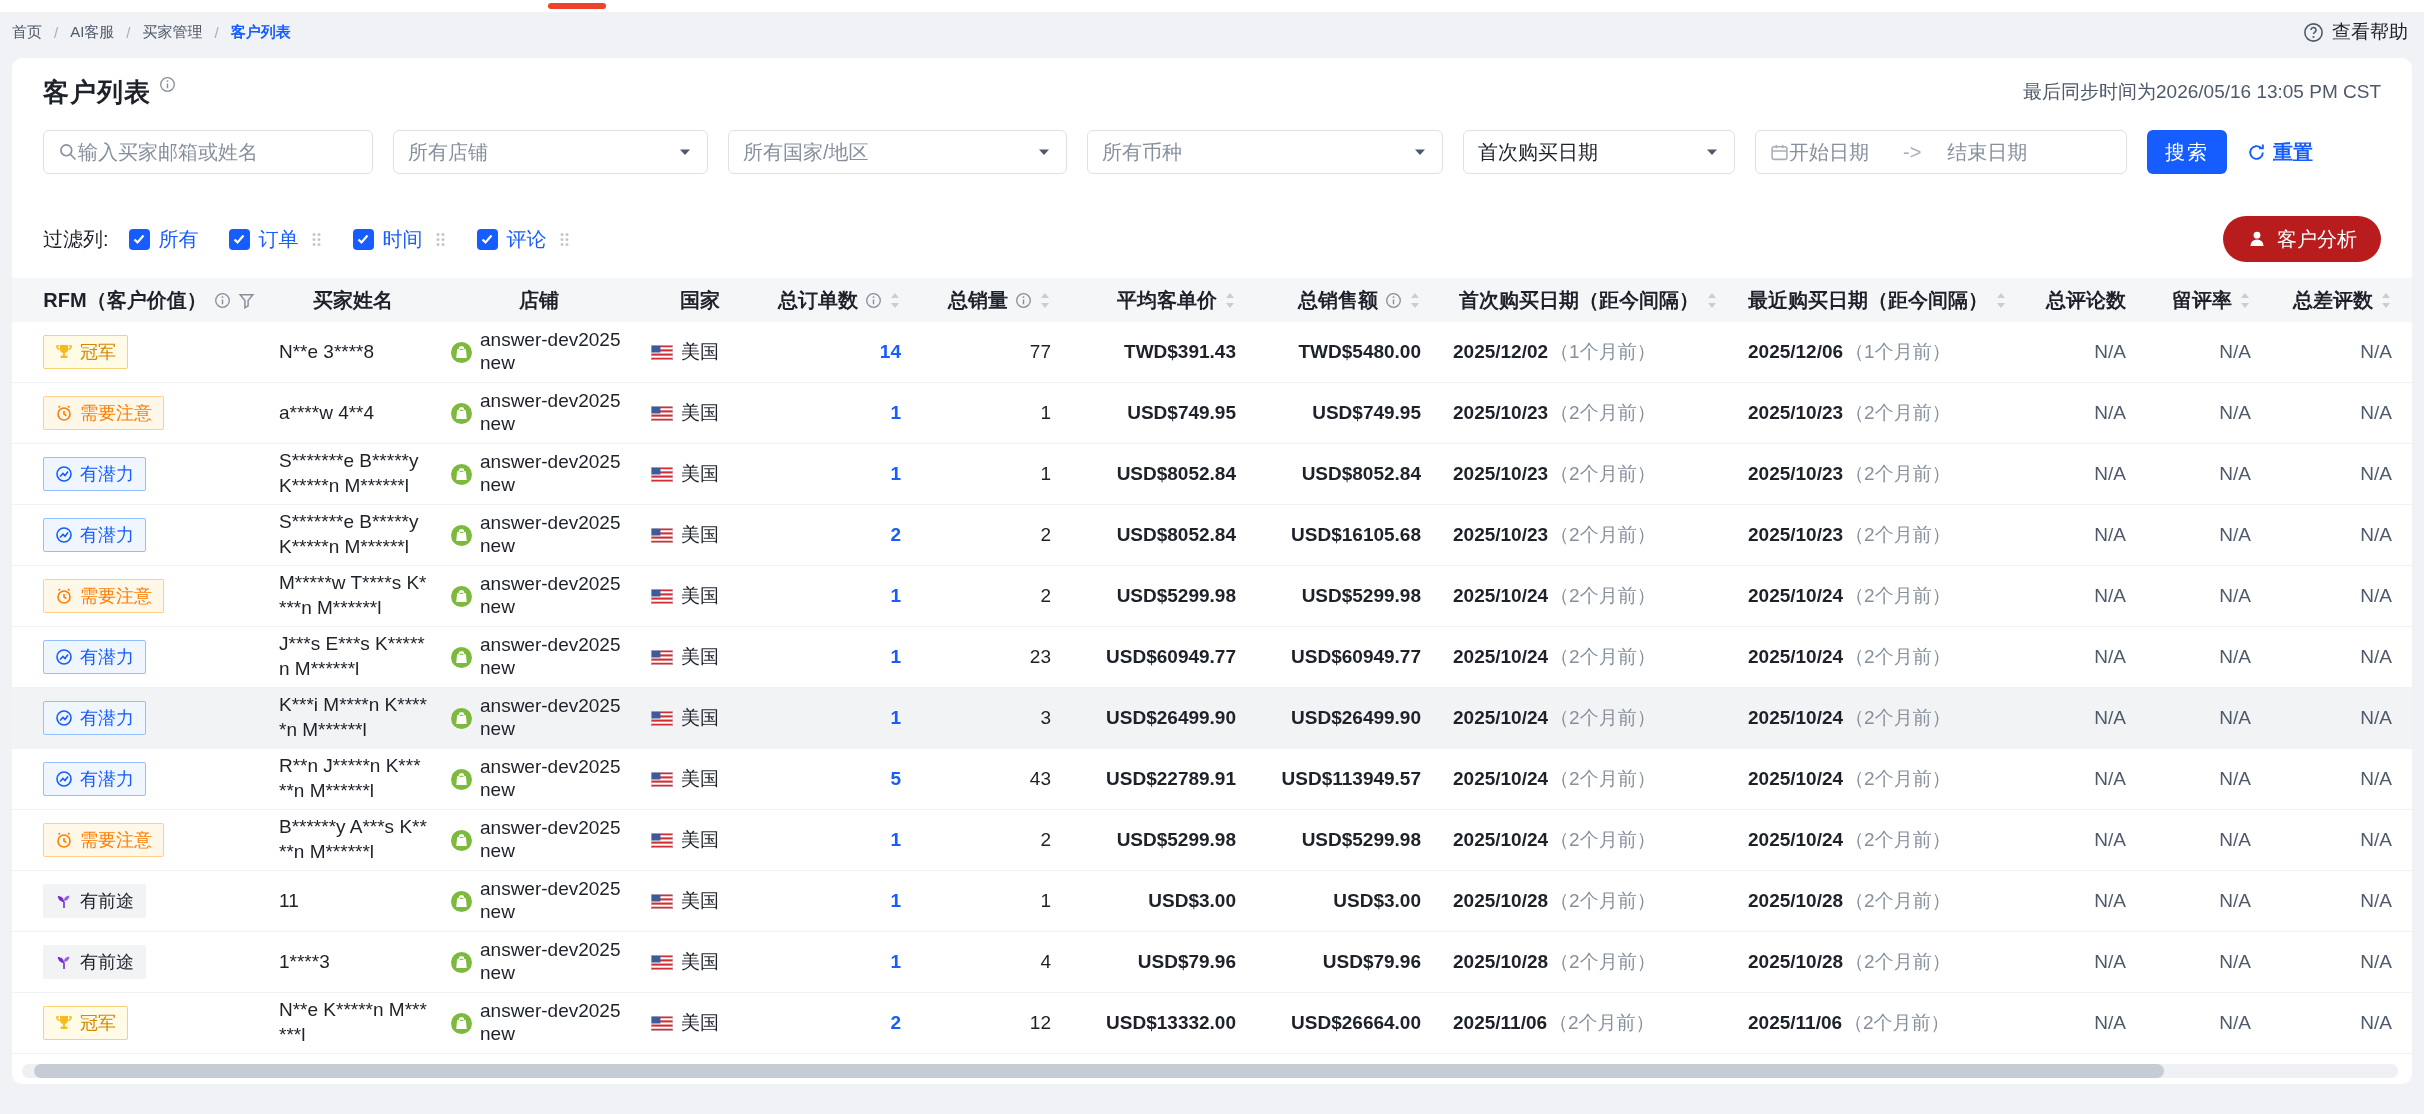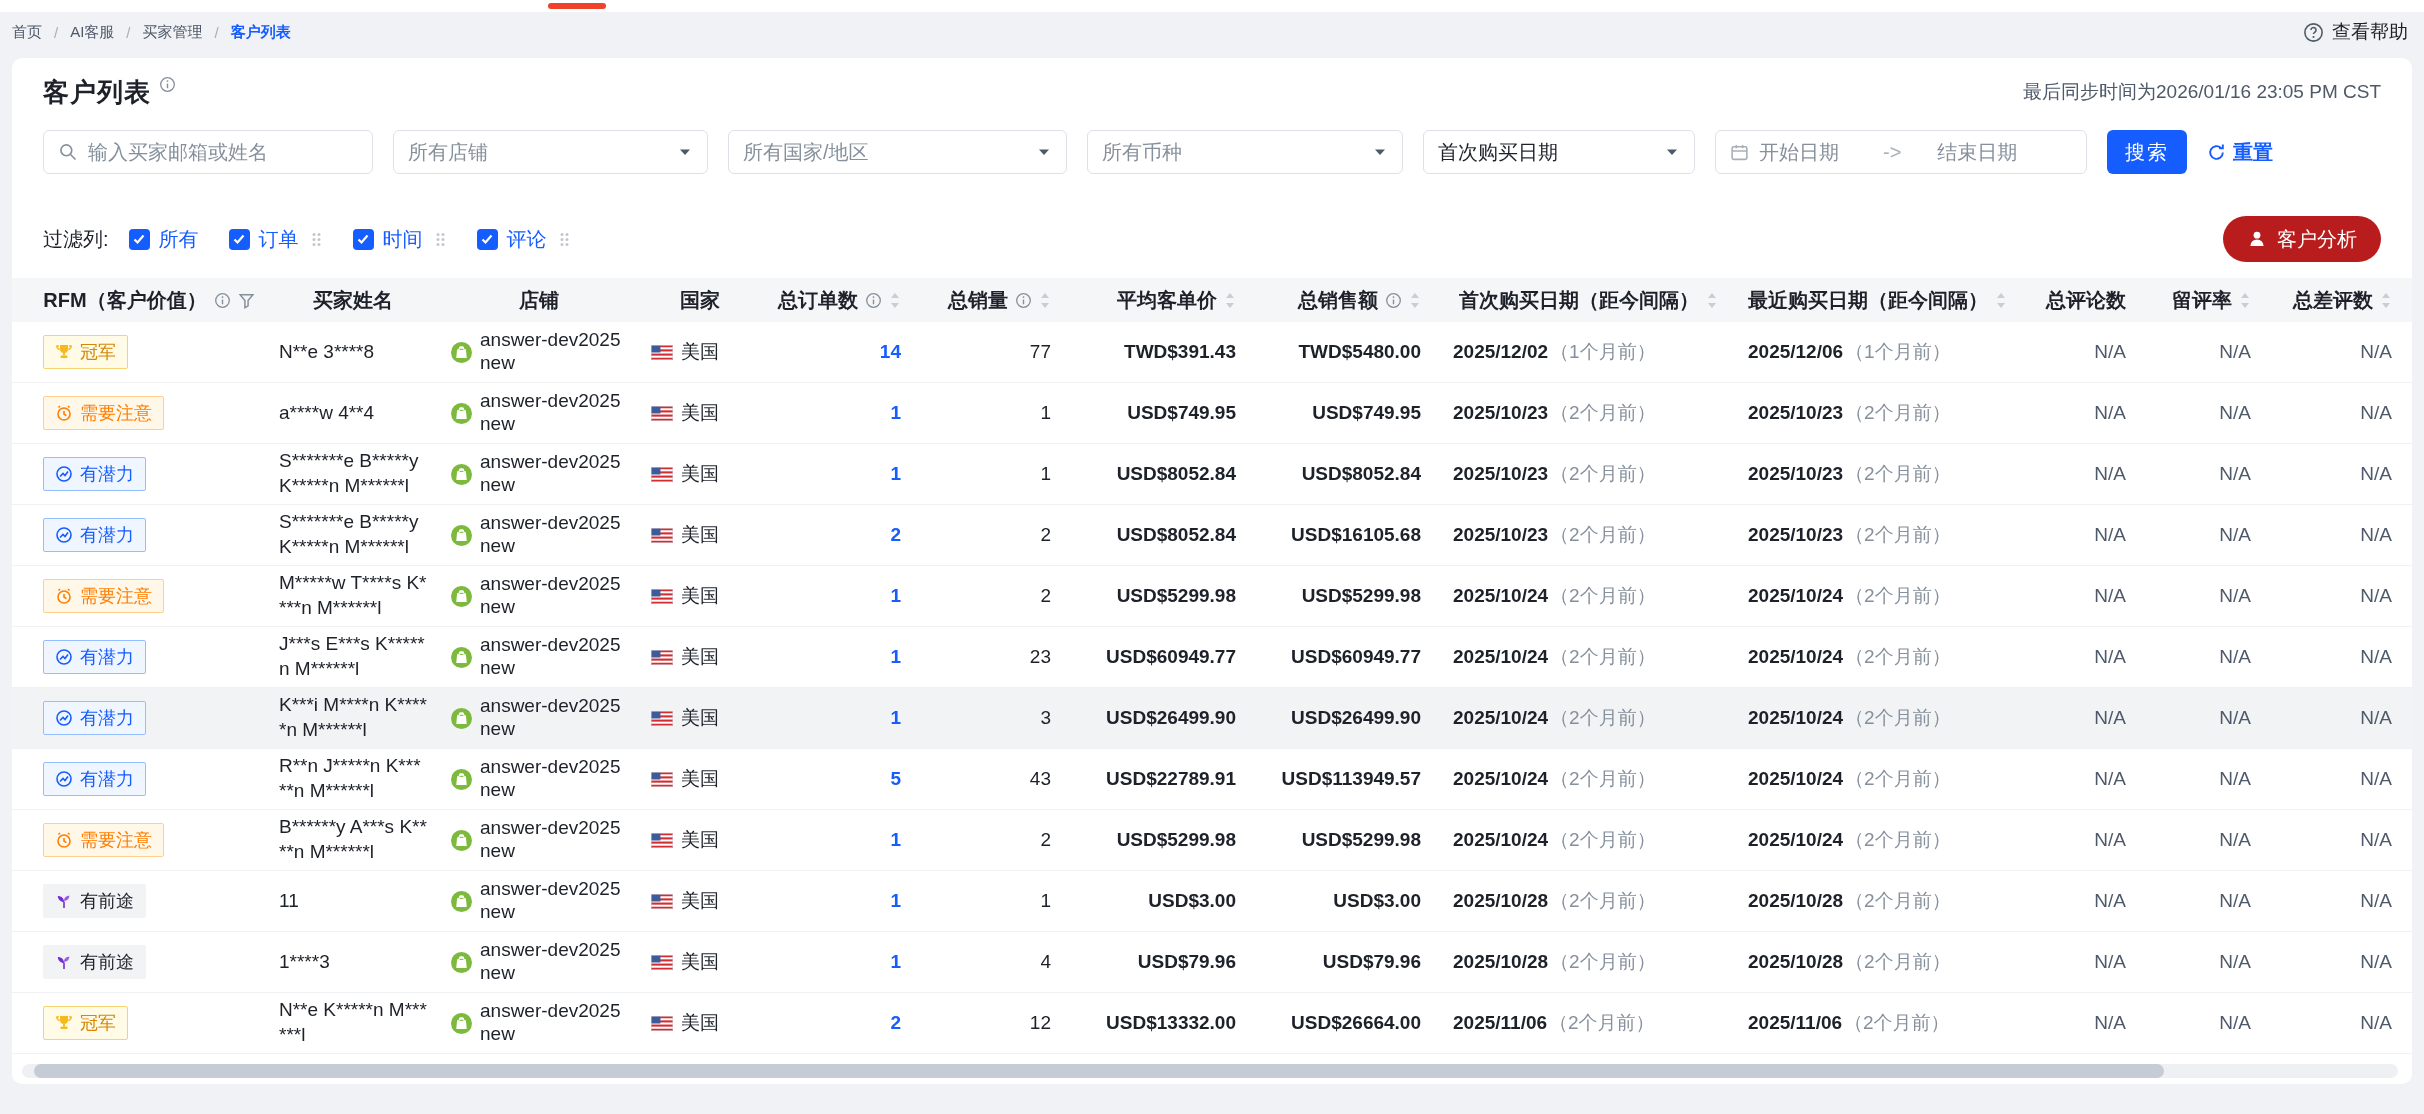--- a/index.html
+++ b/index.html
@@ -21,25 +21,25 @@
 
   
   .card{margin:6px 12px 0;background:#fff;border-radius:10px;height:1026px;position:relative;padding:0 31px;overflow:hidden}
   .title-row{display:flex;align-items:flex-start;margin-top:16px;height:38px}
   .page-title{font-size:26px;font-weight:700;letter-spacing:1px;line-height:36px}
   .title-info{margin-left:8px;margin-top:2px}
   .sync{margin-left:auto;font-size:19px;color:#4e5969;line-height:36px}
 
   
   .filter-row{display:flex;align-items:center;gap:20px;margin-top:18px}
-  .control{height:44px;border:1px solid #dde0e6;border-radius:6px;background:#fff;display:flex;align-items:center;padding:0 14px;font-size:20px;color:#86909c;gap:10px;cursor:pointer}
+  .control{height:44px;border:1px solid #dde0e6;border-radius:6px;background:#fff;display:flex;align-items:center;padding:0 14px;font-size:20px;color:#86909c;cursor:pointer}
   .control .val{flex:1;white-space:nowrap;overflow:hidden}
   .control .val.dark{color:#1d2129}
   .w-search{width:330px;cursor:text}
-  .w-shop{width:315px}.w-country{width:339px}.w-curr{width:316px}.w-datetype{width:272px}
+  .w-shop{width:315px}.w-country{width:339px}.w-curr{width:356px}.w-datetype{width:272px}
   .w-daterange{width:372px;cursor:pointer}
   .search-input{border:none;outline:none;flex:1;font-size:20px;font-family:inherit;color:#1d2129;background:transparent}
   .search-input::placeholder{color:#86909c}
   .daterange .ph{color:#86909c;white-space:nowrap}
   .daterange .arrow{color:#a9aeb8;margin:0 26px 0 34px}
   .btn-search{height:44px;padding:0 18px;background:#165dff;color:#fff;border:none;border-radius:6px;font-size:20px;font-family:inherit;display:flex;align-items:center;cursor:pointer;letter-spacing:2px}
   .reset{display:flex;align-items:center;gap:7px;color:#165dff;font-size:20px;cursor:pointer;font-weight:600}
 
   
   .colfilter-row{display:flex;align-items:center;margin-top:42px;height:46px}
@@ -108,21 +108,21 @@
 
   <div class="title-row">
     <h1 class="page-title">客户列表</h1>
     <span class="ic title-info">
         <svg width="17" height="17" viewBox="0 0 18 18">
           <circle cx="9" cy="9" r="7.2" fill="none" stroke="#86909c" stroke-width="1.4"></circle>
           <path d="M9 8v5" stroke="#86909c" stroke-width="1.5"></path>
           <circle cx="9" cy="5.4" r="1" fill="#86909c"></circle>
         </svg>
       </span>
-    <div class="sync">最后同步时间为2026/01/16 23:05 PM CST</div>
+    <div class="sync">最后同步时间为2026/05/16 13:05 PM CST</div>
   </div>
 
   <div class="filter-row">
     <div class="control w-search">
       <span class="ic">
           <svg width="20" height="20" viewBox="0 0 24 24">
             <circle cx="10" cy="10" r="6.5" fill="none" stroke="#86909c" stroke-width="2"></circle>
             <line x1="15" y1="15" x2="21" y2="21" stroke="#86909c" stroke-width="2"></line>
           </svg>
         </span>

